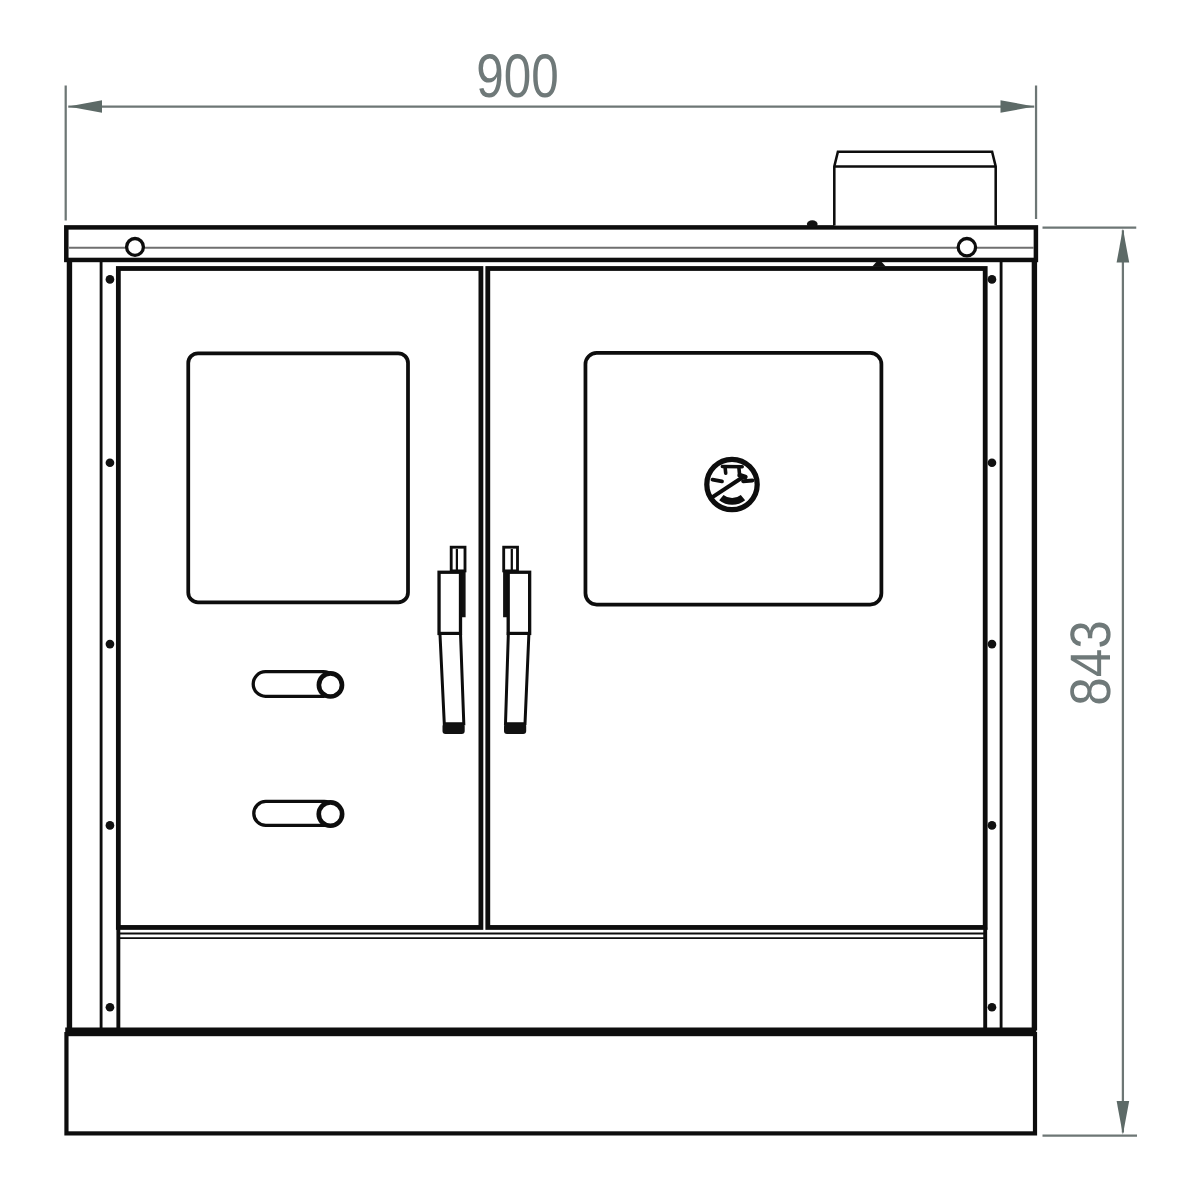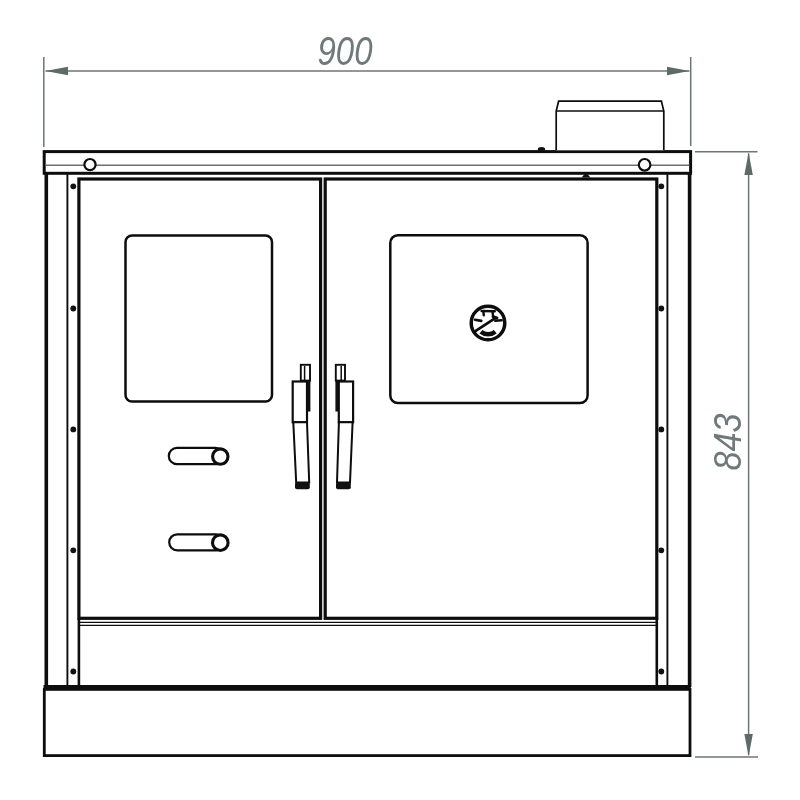--- a/index.html
+++ b/index.html
@@ -1,16 +1,16 @@
 <!DOCTYPE html>
 <html><head>
 <meta charset="utf-8">
 <style>
   html,body{margin:0;padding:0;background:#ffffff;}
-  .wrap{width:800px;height:800px;position:relative;font-family:"Liberation Sans", sans-serif;font-style:italic;}
+  .wrap{width:800px;height:800px;position:relative;font-family:"Liberation Sans", sans-serif;}
   svg{display:block;}
   text{font-family:"Liberation Sans", sans-serif;}
 </style>
 </head>
 <body>
 <div class="wrap">
 <svg width="800" height="800" viewBox="0 0 800 800" style="filter:blur(0.33px)">
 
   <rect x="0" y="0" width="800" height="800" fill="#ffffff"></rect>
 

